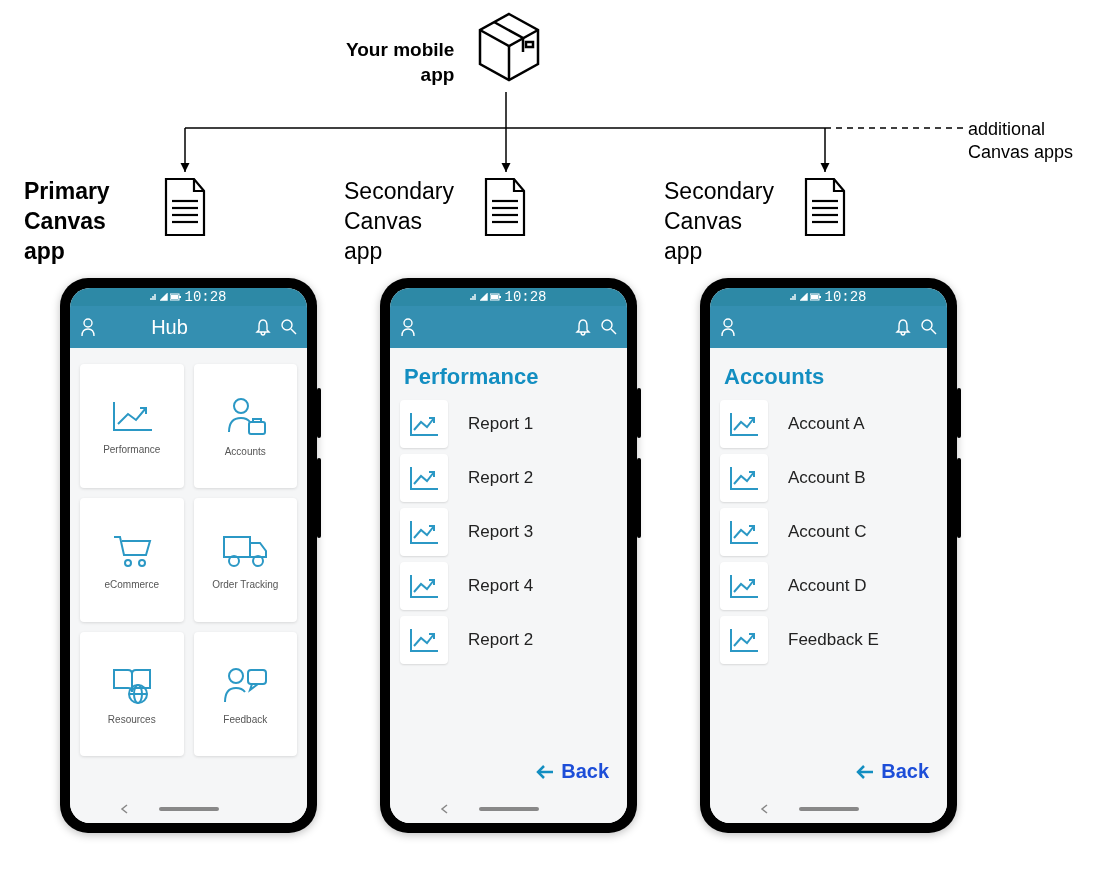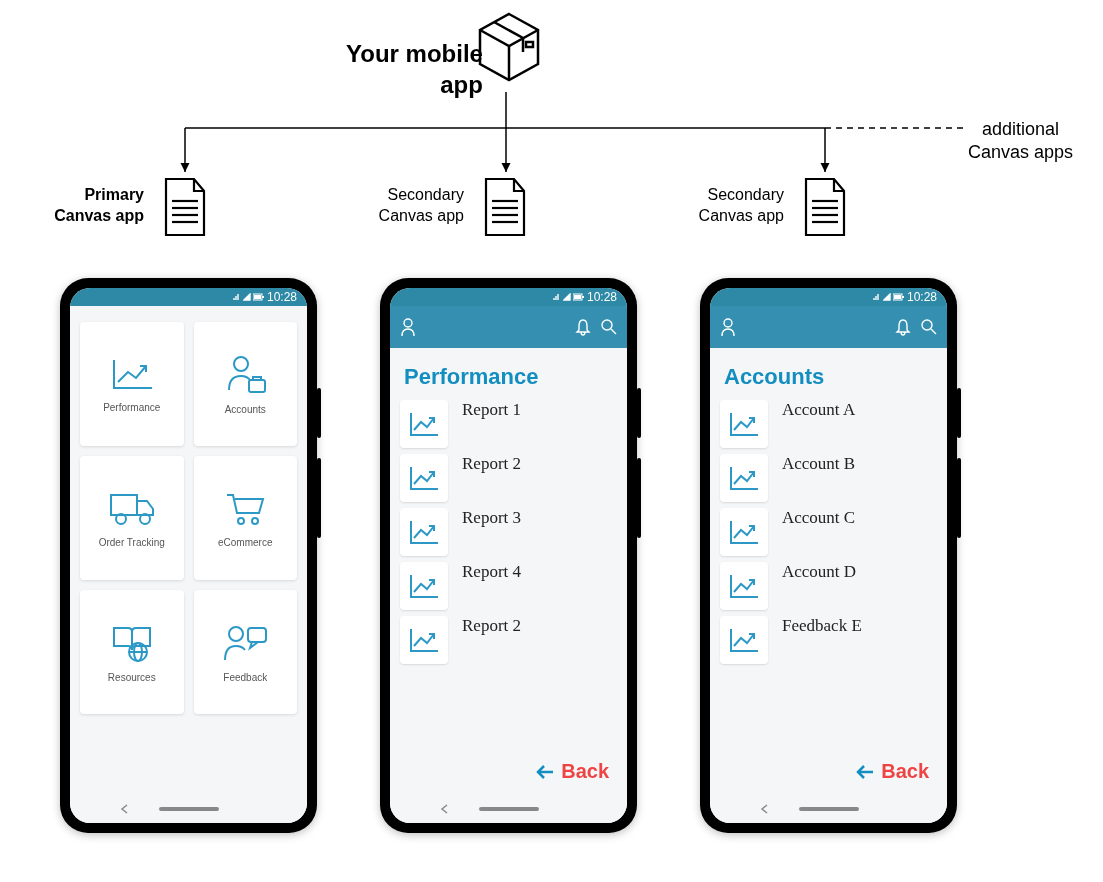--- a/index.html
+++ b/index.html
@@ -1,56 +1,56 @@
 <!DOCTYPE html>
 <html><head>
 <meta charset="utf-8">
 <style>
   * { box-sizing: border-box; margin: 0; padding: 0; }
   body { font-family: "Segoe UI", Arial, sans-serif; background: #fff; width: 1103px; height: 882px; position: relative; }
   
   
-  .top-label { position: absolute; top: 38px; left: 346px; font-weight: 700; font-size: 24px; text-align: right; line-height: 1.3; }
+  .top-label { position: absolute; top: 38px; left: 346px; font-weight: 700; font-size: 19px; text-align: right; line-height: 1.3; }
   .box-icon { position: absolute; top: 8px; left: 476px; }
   
   
   svg.connectors { position: absolute; top: 0; left: 0; width: 1103px; height: 265px; pointer-events: none; }
   
-  .extra-label { position: absolute; top: 118px; left: 968px; font-size: 18px; text-align: center; line-height: 1.3; }
+  .extra-label { position: absolute; top: 118px; left: 968px; font-size: 18px; text-align: left; line-height: 1.3; }
   
   
   .doc { position: absolute; top: 175px; }
-  .doc-label { position: absolute; top: 185px; font-size: 16px; text-align: right; line-height: 1.3; }
+  .doc-label { position: absolute; top: 177px; font-size: 23px; text-align: left; line-height: 1.3; }
   .doc-label.bold { font-weight: 700; }
   
   
   .phone { position: absolute; top: 278px; width: 257px; height: 555px; background: #000; border-radius: 28px; box-shadow: 0 2px 8px rgba(0,0,0,0.25); padding: 10px; }
   .phone-screen { width: 100%; height: 100%; background: #fff; border-radius: 20px; overflow: hidden; position: relative; display: flex; flex-direction: column; }
   .phone-side-btn { position: absolute; right: -4px; background: #000; width: 4px; border-radius: 2px; }
   .btn-a { top: 110px; height: 50px; }
   .btn-b { top: 180px; height: 80px; }
   
-  .status-bar { height: 18px; background: #2d89a6; display: flex; justify-content: flex-end; align-items: center; padding: 0 10px; font-size: 12px; color: #fff; gap: 2px; }
+  .status-bar { height: 18px; background: #2d89a6; display: flex; justify-content: center; align-items: center; padding: 0 10px; font-size: 14px; color: #fff; gap: 2px; font-family: Liberation Mono, monospace; }
   .header-bar { height: 42px; background: #348fb1; display: flex; align-items: center; padding: 0 10px; color: #fff; }
   .header-bar .title { font-size: 20px; font-weight: 400; flex: 1; text-align: center; margin-left: -20px; }
   .header-bar .left { display: flex; align-items: center; width: 24px; }
   .header-bar .right { display: flex; gap: 10px; align-items: center; }
   
   .body-area { flex: 1; background: #f5f6f7; padding: 16px 10px; overflow: hidden; }
   
   .hub-grid { display: grid; grid-template-columns: 1fr 1fr; gap: 10px; }
   .tile { background: #fff; border-radius: 4px; box-shadow: 0 1px 3px rgba(0,0,0,0.12); height: 124px; display: flex; flex-direction: column; align-items: center; justify-content: center; gap: 10px; }
   .tile-label { font-size: 10px; color: #555; }
   
   .page-title { color: #138ec1; font-size: 22px; font-weight: 600; margin-bottom: 10px; padding-left:4px; }
-  .list-row { display: flex; align-items: flex-start; gap: 14px; margin-bottom: 6px; font-family: Liberation Serif, serif; }
+  .list-row { display: flex; align-items: center; gap: 20px; margin-bottom: 6px; }
   .list-icon { width: 48px; height: 48px; background: #fff; border-radius: 4px; box-shadow: 0 1px 2px rgba(0,0,0,0.12); display: flex; align-items: center; justify-content: center; }
   .list-label { font-size: 17px; color: #222; }
   
-  .back-link { position: absolute; bottom: 40px; right: 18px; color: #ef4444; font-size: 20px; font-weight: 600; display: flex; align-items: center; gap: 6px; }
+  .back-link { position: absolute; bottom: 40px; right: 18px; color: #1d4ed8; font-size: 20px; font-weight: 600; display: flex; align-items: center; gap: 6px; }
   
   .nav-bar { position: absolute; bottom: 0; left: 0; right: 0; height: 28px; display: flex; justify-content: center; align-items: center; }
   .nav-pill { width: 60px; height: 4px; background: #888; border-radius: 2px; }
   
   .icon-stroke { stroke: #2b98c5; stroke-width: 2; fill: none; }
   .icon-head { stroke: #fff; stroke-width: 1.4; fill: none; }
   
 </style>
 </head>
 <body>
@@ -133,20 +133,38 @@
       <svg width="8" height="8" class="icon-head">
           <path d="M1,7 L7,7 L7,1 Z" fill="#fff"></path>
         </svg>
       <svg width="12" height="8">
           <rect x="0" y="1" width="9" height="6" stroke="#fff" fill="none" stroke-width="1"></rect>
           <rect x="9" y="3" width="2" height="2" fill="#fff"></rect>
           <rect x="1" y="2" width="7" height="4" fill="#fff"></rect>
         </svg>
       <span>10:28</span>
     </div>
+    <div class="header-bar">
+      <div class="left">
+          <svg width="16" height="20">
+            <circle cx="8" cy="6" r="4" class="icon-head"></circle>
+            <path d="M2,19 Q2,12 8,12 Q14,12 14,19" class="icon-head"></path>
+          </svg>
+        </div>
+      <div class="title">Hub</div>
+      <div class="right">
+        <svg width="16" height="18">
+            <path d="M8,2 Q12,2 12,8 L12,12 L14,14 L2,14 L4,12 L4,8 Q4,2 8,2 M6,14 Q6,17 8,17 Q10,17 10,14" class="icon-head"></path>
+          </svg>
+        <svg width="16" height="16">
+            <circle cx="6" cy="6" r="5" class="icon-head"></circle>
+            <line x1="10" y1="10" x2="15" y2="15" class="icon-head"></line>
+          </svg>
+      </div>
+    </div>
     <div class="body-area">
       <div class="hub-grid">
         <div class="tile">
           <svg width="44" height="36">
               <g class="icon-stroke">
                 <polyline points="4,4 4,32 42,32"></polyline>
                 <polyline points="8,26 18,16 26,22 36,10"></polyline>
                 <polyline points="30,10 36,10 36,16"></polyline>
               </g>
             </svg>
@@ -157,39 +175,39 @@
               <g class="icon-stroke">
                 <circle cx="18" cy="10" r="7"></circle>
                 <path d="M6,36 Q6,22 18,22 Q24,22 27,26"></path>
                 <rect x="26" y="26" width="16" height="12" rx="2"></rect>
                 <path d="M30,26 V23 H38 V26"></path>
               </g>
             </svg>
           <span class="tile-label">Accounts</span>
         </div>
         <div class="tile">
+          <svg width="44" height="38">
+              <g class="icon-stroke">
+                <path d="M4,6 H10 L14,24 H36 L40,10 H12"></path>
+                <circle cx="18" cy="32" r="3"></circle>
+                <circle cx="32" cy="32" r="3"></circle>
+              </g>
+            </svg>
+          <span class="tile-label">eCommerce</span>
+        </div>
+        <div class="tile">
           <svg width="50" height="38">
               <g class="icon-stroke">
                 <rect x="4" y="6" width="26" height="20"></rect>
                 <path d="M30,12 H40 L46,20 V26 H30 Z"></path>
                 <circle cx="14" cy="30" r="5"></circle>
                 <circle cx="38" cy="30" r="5"></circle>
               </g>
             </svg>
           <span class="tile-label">Order Tracking</span>
-        </div>
-        <div class="tile">
-          <svg width="44" height="38">
-              <g class="icon-stroke">
-                <path d="M4,6 H10 L14,24 H36 L40,10 H12"></path>
-                <circle cx="18" cy="32" r="3"></circle>
-                <circle cx="32" cy="32" r="3"></circle>
-              </g>
-            </svg>
-          <span class="tile-label">eCommerce</span>
         </div>
         <div class="tile">
           <svg width="48" height="40">
               <g class="icon-stroke">
                 <path d="M6,6 H20 Q24,6 24,10 V28 Q24,24 20,24 H6 Z"></path>
                 <path d="M24,10 Q24,6 28,6 H42 V24 H28 Q24,24 24,28"></path>
                 <circle cx="30" cy="30" r="9"></circle>
                 <ellipse cx="30" cy="30" rx="4" ry="9"></ellipse>
                 <line x1="21" y1="30" x2="39" y2="30"></line>
               </g>

